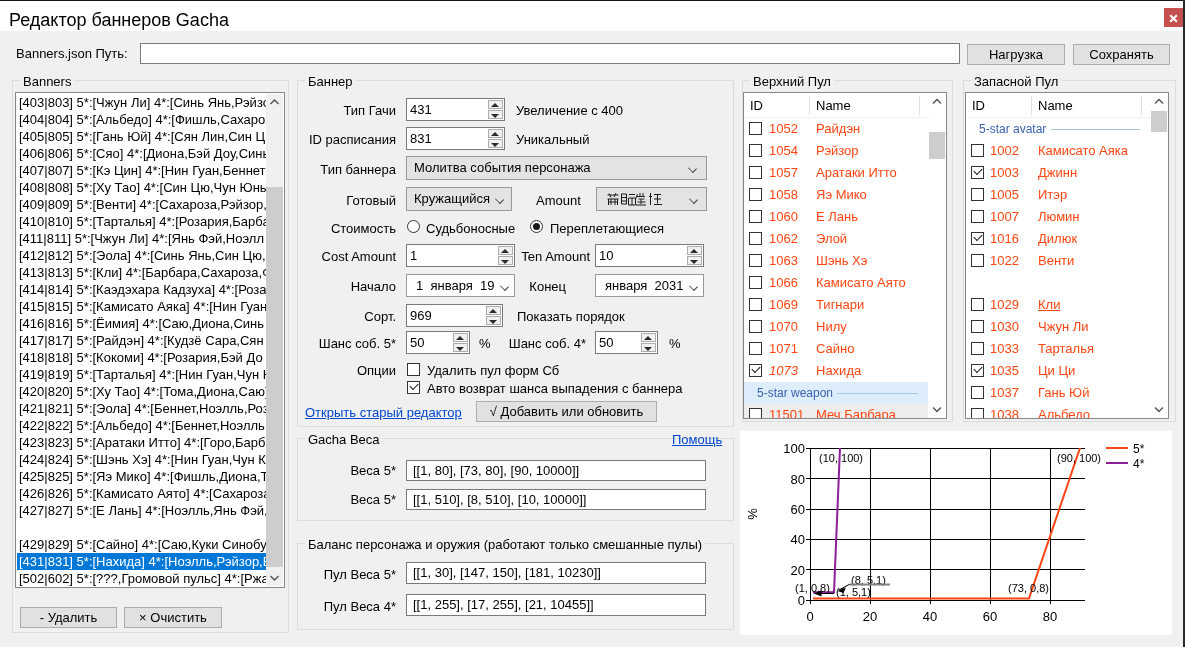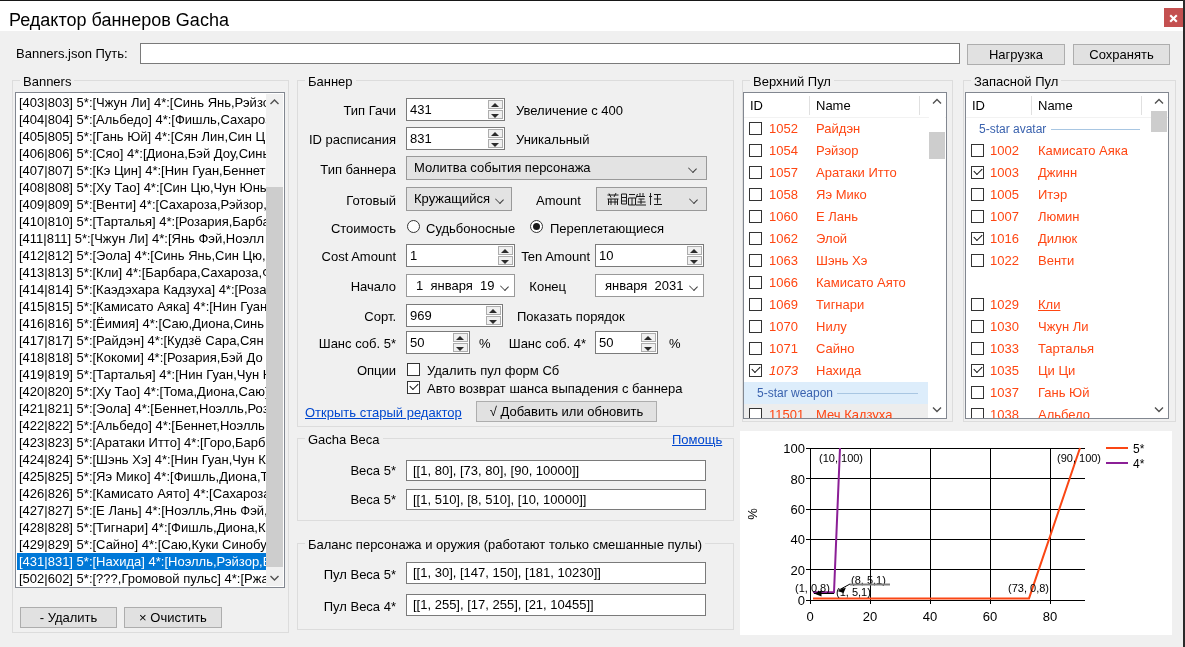--- a/index.html
+++ b/index.html
@@ -97,21 +97,20 @@
     <div class="row" style="top:256px;">[418|818] 5*:[Кокоми] 4*:[Розария,Бэй До</div>
     <div class="row" style="top:273px;">[419|819] 5*:[Тарталья] 4*:[Нин Гуан,Чун К</div>
     <div class="row" style="top:290px;">[420|820] 5*:[Ху Тао] 4*:[Тома,Диона,Саю]</div>
     <div class="row" style="top:307px;">[421|821] 5*:[Эола] 4*:[Беннет,Ноэлль,Роз</div>
     <div class="row" style="top:324px;">[422|822] 5*:[Альбедо] 4*:[Беннет,Ноэлль,</div>
     <div class="row" style="top:341px;">[423|823] 5*:[Аратаки Итто] 4*:[Горо,Барб</div>
     <div class="row" style="top:358px;">[424|824] 5*:[Шэнь Хэ] 4*:[Нин Гуан,Чун К</div>
     <div class="row" style="top:375px;">[425|825] 5*:[Яэ Мико] 4*:[Фишль,Диона,Т</div>
     <div class="row" style="top:392px;">[426|826] 5*:[Камисато Аято] 4*:[Сахароза</div>
     <div class="row" style="top:409px;">[427|827] 5*:[Е Лань] 4*:[Ноэлль,Янь Фэй,</div>
-    <div class="row" style="top:426px;">[428|828] 5*:[Тигнари] 4*:[Фишль,Диона,К</div>
     <div class="row" style="top:443px;">[429|829] 5*:[Сайно] 4*:[Саю,Куки Синобу</div>
     <div class="row sel" style="top:460px;">[431|831] 5*:[Нахида] 4*:[Ноэлль,Рэйзор,Б</div>
     <div class="row" style="top:477px;">[502|602] 5*:[???,Громовой пульс] 4*:[Ржа</div>
     <div class="sbbtn" style="right:1px; top:1px; width:17px; height:17px;"><svg width="17" height="17">
         <path d="M4.5 10 L8.5 6 L12.5 10" fill="none" stroke="#505050" stroke-width="1.4"></path>
       </svg></div>
     <div class="sb" style="right:1px; top:18px; width:17px; height:458px;">
       <div class="thumb" style="top:76px; height:380px;"></div>
     </div>
     <div class="sbbtn" style="right:1px; bottom:1px; width:17px; height:17px;"><svg width="17" height="17">
@@ -361,21 +360,21 @@
       <div class="id" style="left:25px;font-style:italic;">1073</div>
       <div class="nm" style="left:72px;">Нахида</div>
     </div>
     <div class="grp" style="top:289px; left:0; right:18px; background:#ddedfb;">
       <div class="gt">5-star weapon</div>
       <div class="gl" style="left:93px; right:10px;"></div>
     </div>
     <div class="it" style="top:311px; left:0; right:18px; background:#ededed;">
       <div class="ckb"></div>
       <div class="id" style="left:25px;">11501</div>
-      <div class="nm" style="left:72px;">Меч Кадзуха</div>
+      <div class="nm" style="left:72px;">Меч Барбара</div>
     </div>
     <div class="sbbtn" style="right:1px; top:1px; width:16px; height:16px; background:#fff;"><svg width="16" height="16">
         <path d="M4 9.5 L8 5.5 L12 9.5" fill="none" stroke="#505050" stroke-width="1.4"></path>
       </svg></div>
     <div class="sb" style="right:1px; top:17px; width:16px; height:291px; background:#fff;">
       <div class="thumb" style="top:22px; height:27px;"></div>
     </div>
     <div class="sbbtn" style="right:1px; bottom:1px; width:16px; height:16px; background:#fff;"><svg width="16" height="16">
         <path d="M4 6.5 L8 10.5 L12 6.5" fill="none" stroke="#505050" stroke-width="1.4"></path>
       </svg></div>

